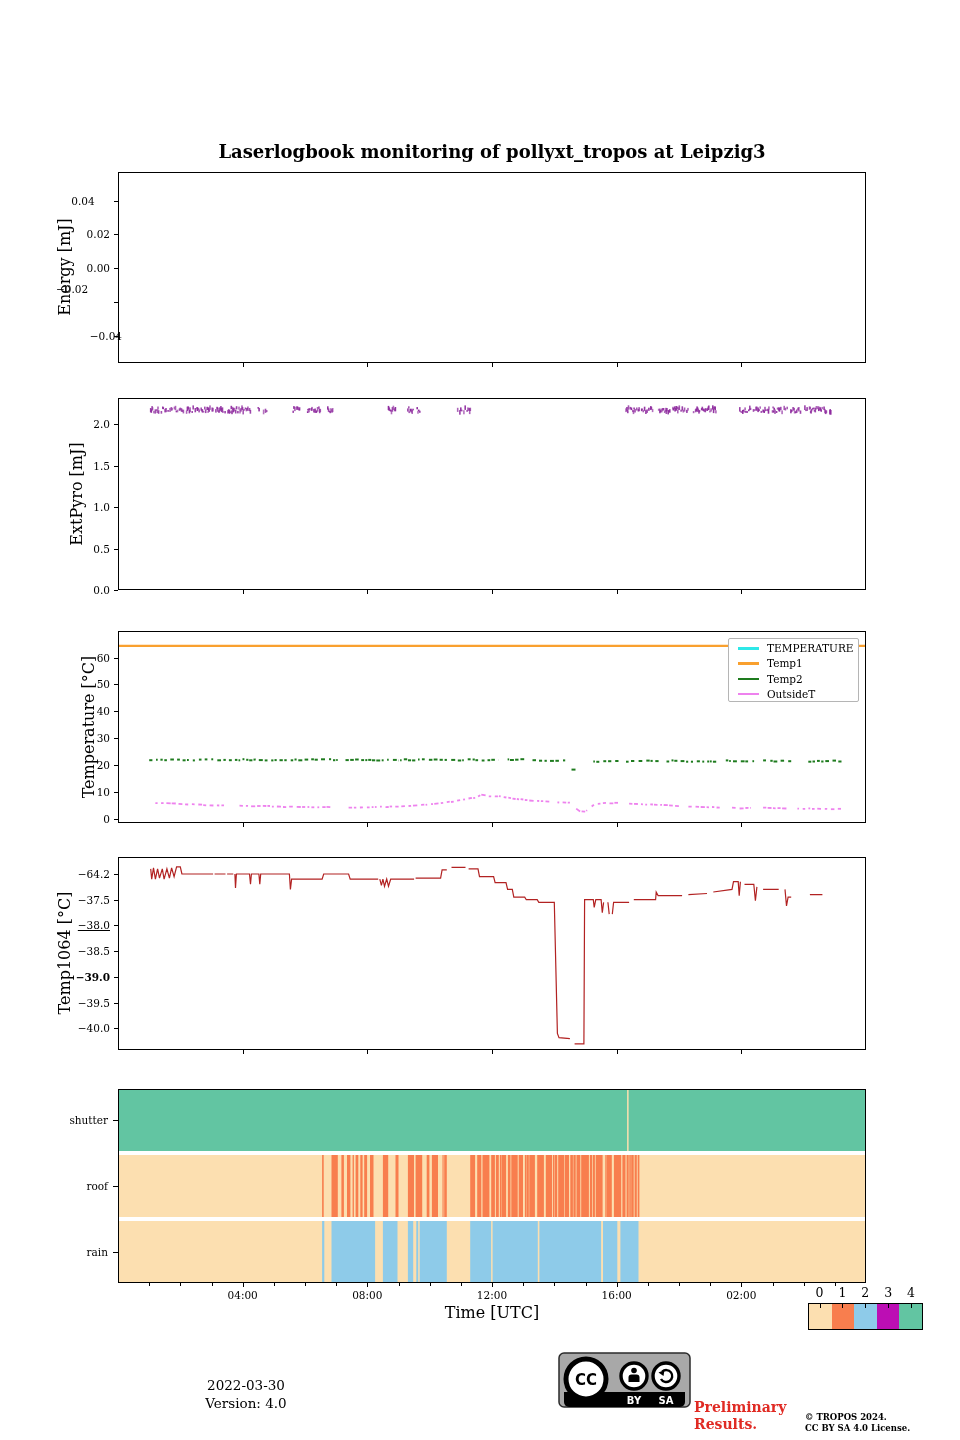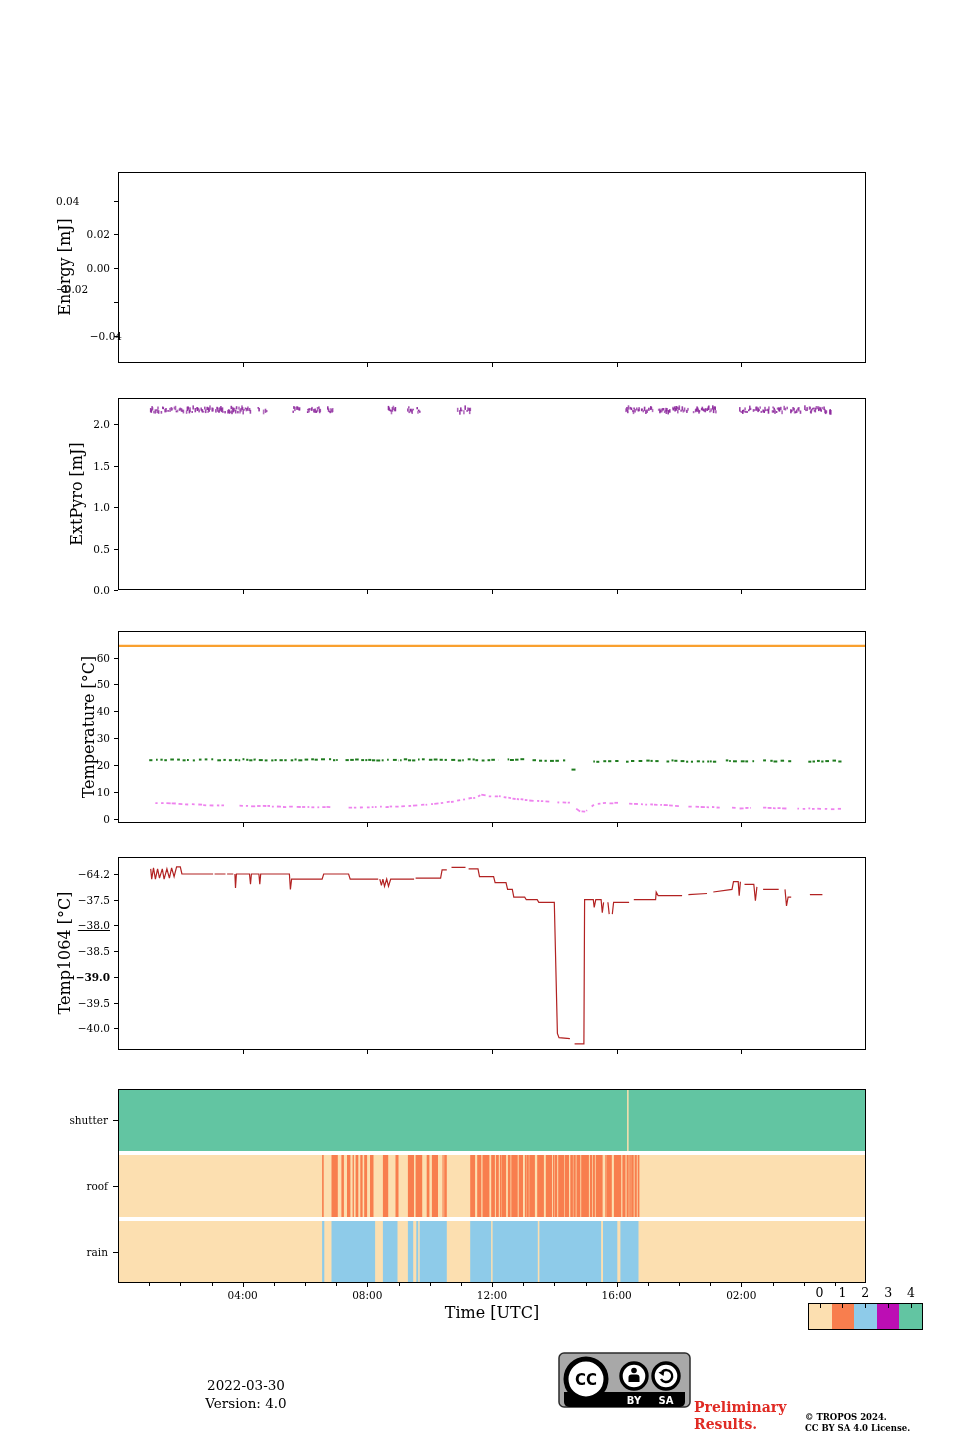--- a/index.html
+++ b/index.html
@@ -18,20 +18,21 @@
   .rowlab{font-size:10.5px;line-height:12px;text-align:right;}
   .cbnum{font-size:12.5px;line-height:14px;transform:translateX(-50%);}
   .datetxt{font-size:13.5px;line-height:17.5px;text-align:center;white-space:nowrap;}
   .prelim{font-size:14px;line-height:16.5px;font-weight:bold;color:#e02a23;white-space:nowrap;}
   .tropos{font-size:8.5px;line-height:10.5px;font-weight:bold;white-space:nowrap;}
 </style>
 </head>
 <body>
 
 <div id="figure">
+  <div class="abs title" style="left:492px;top:141px;">Laserlogbook monitoring of pollyxt_tropos at Leipzig3</div>
 
   <div class="abs ylab" style="left:64px;top:267px;">Energy [mJ]</div>
   <div class="abs ylab" style="left:76px;top:494px;">ExtPyro [mJ]</div>
   <div class="abs ylab" style="left:88px;top:727px;">Temperature [°C]</div>
   <div class="abs ylab" style="left:64px;top:953px;">Temp1064 [°C]</div>
 
   <svg class="abs" id="svg-p0" width="748" height="191" style="left:118px;top:172px;"></svg>
   <svg class="abs" id="svg-p1" width="748" height="192" style="left:118px;top:398px;">
       <rect x="31.9" y="10.0" width="1.6" height="4.2" fill="#8e2a9e" opacity="0.88"></rect>
       <rect x="32.5" y="11.3" width="1.6" height="3.5" fill="#8e2a9e" opacity="0.95"></rect>
@@ -648,20 +649,38 @@
       <rect x="485.0" y="132" width="14.3" height="62" fill="#8ecbe9"></rect>
       <rect x="502.4" y="132" width="18.1" height="62" fill="#8ecbe9"></rect>
     </svg>
 
   <div class="abs frame" style="left:118px;top:172px;width:748px;height:191px;"></div>
   <div class="abs frame" style="left:118px;top:398px;width:748px;height:192px;"></div>
   <div class="abs frame" style="left:118px;top:631px;width:748px;height:192px;"></div>
   <div class="abs frame" style="left:118px;top:857px;width:748px;height:193px;"></div>
   <div class="abs frame" style="left:118px;top:1089px;width:748px;height:194px;"></div>
 
+  <div class="abs legend" id="legend-box" style="left:728px;top:638px;width:131px;height:64px;">
+      <div class="legrow" style="top: 3px;">
+        <span class="legline" style="background: rgb(46, 232, 232);"></span>
+        <span class="leglab">TEMPERATURE</span>
+      </div>
+      <div class="legrow" style="top: 18.3px;">
+        <span class="legline" style="background: rgb(249, 160, 46);"></span>
+        <span class="leglab">Temp1</span>
+      </div>
+      <div class="legrow" style="top: 33.6px;">
+        <span class="legline" style="background: rgb(30, 123, 30);"></span>
+        <span class="leglab">Temp2</span>
+      </div>
+      <div class="legrow" style="top: 48.9px;">
+        <span class="legline" style="background: rgb(238, 130, 238);"></span>
+        <span class="leglab">OutsideT</span>
+      </div>
+    </div>
 
   <div class="abs xlab" style="left:492px;top:1303px;">Time [UTC]</div>
 
   <div class="abs" id="colorbar" style="left:808px;top:1303px;width:115px;height:27px;border:1px solid #000;box-sizing:border-box;font-size:0;"><div style="display: inline-block; width: 22.6px; height: 25px; background: rgb(252, 223, 176);"></div><div style="display: inline-block; width: 22.6px; height: 25px; background: rgb(248, 126, 78);"></div><div style="display: inline-block; width: 22.6px; height: 25px; background: rgb(142, 203, 233);"></div><div style="display: inline-block; width: 22.6px; height: 25px; background: rgb(188, 14, 180);"></div><div style="display: inline-block; width: 22.6px; height: 25px; background: rgb(98, 197, 162);"></div></div>
 
   <div class="abs datetxt" style="left:180px;top:1377px;width:132px;">
     <div>2022-03-30</div>
     <div>Version: 4.0</div>
   </div>
 
@@ -696,21 +715,21 @@
     <div class="abs" style="left: 741.333px; top: 363px; width: 1px; height: 4px; background: rgb(0, 0, 0);"></div>
     <div class="abs" style="left: 114px; top: 335.5px; width: 4px; height: 1px; background: rgb(0, 0, 0);"></div>
     <div class="abs ticklab" style="left: 68px; top: 329.5px; width: 54px; text-align: right;">−0.04</div>
     <div class="abs" style="left: 114px; top: 301.75px; width: 4px; height: 1px; background: rgb(0, 0, 0);"></div>
     <div class="abs ticklab" style="left: 56px; top: 283px; width: 54px; ">−0.02</div>
     <div class="abs" style="left: 114px; top: 268px; width: 4px; height: 1px; background: rgb(0, 0, 0);"></div>
     <div class="abs ticklab" style="left: 56px; top: 262px; width: 54px; text-align: right;">0.00</div>
     <div class="abs" style="left: 114px; top: 234.25px; width: 4px; height: 1px; background: rgb(0, 0, 0);"></div>
     <div class="abs ticklab" style="left: 56px; top: 228.25px; width: 54px; text-align: right;">0.02</div>
     <div class="abs" style="left: 114px; top: 200.5px; width: 4px; height: 1px; background: rgb(0, 0, 0);"></div>
-    <div class="abs ticklab" style="left: 56px; top: 194.5px; width: 54px; text-align: left;">0.04</div>
+    <div class="abs ticklab" style="left: 56px; top: 194.5px; width: 54px; text-align: center;">0.04</div>
     <div class="abs" style="left: 242.667px; top: 590px; width: 1px; height: 4px; background: rgb(0, 0, 0);"></div>
     <div class="abs" style="left: 367.333px; top: 590px; width: 1px; height: 4px; background: rgb(0, 0, 0);"></div>
     <div class="abs" style="left: 492px; top: 590px; width: 1px; height: 4px; background: rgb(0, 0, 0);"></div>
     <div class="abs" style="left: 616.667px; top: 590px; width: 1px; height: 4px; background: rgb(0, 0, 0);"></div>
     <div class="abs" style="left: 741.333px; top: 590px; width: 1px; height: 4px; background: rgb(0, 0, 0);"></div>
     <div class="abs" style="left: 114px; top: 590px; width: 4px; height: 1px; background: rgb(0, 0, 0);"></div>
     <div class="abs ticklab" style="left: 56px; top: 584px; width: 54px; text-align: right;">0.0</div>
     <div class="abs" style="left: 114px; top: 548.5px; width: 4px; height: 1px; background: rgb(0, 0, 0);"></div>
     <div class="abs ticklab" style="left: 56px; top: 542.5px; width: 54px; text-align: right;">0.5</div>
     <div class="abs" style="left: 114px; top: 507px; width: 4px; height: 1px; background: rgb(0, 0, 0);"></div>

